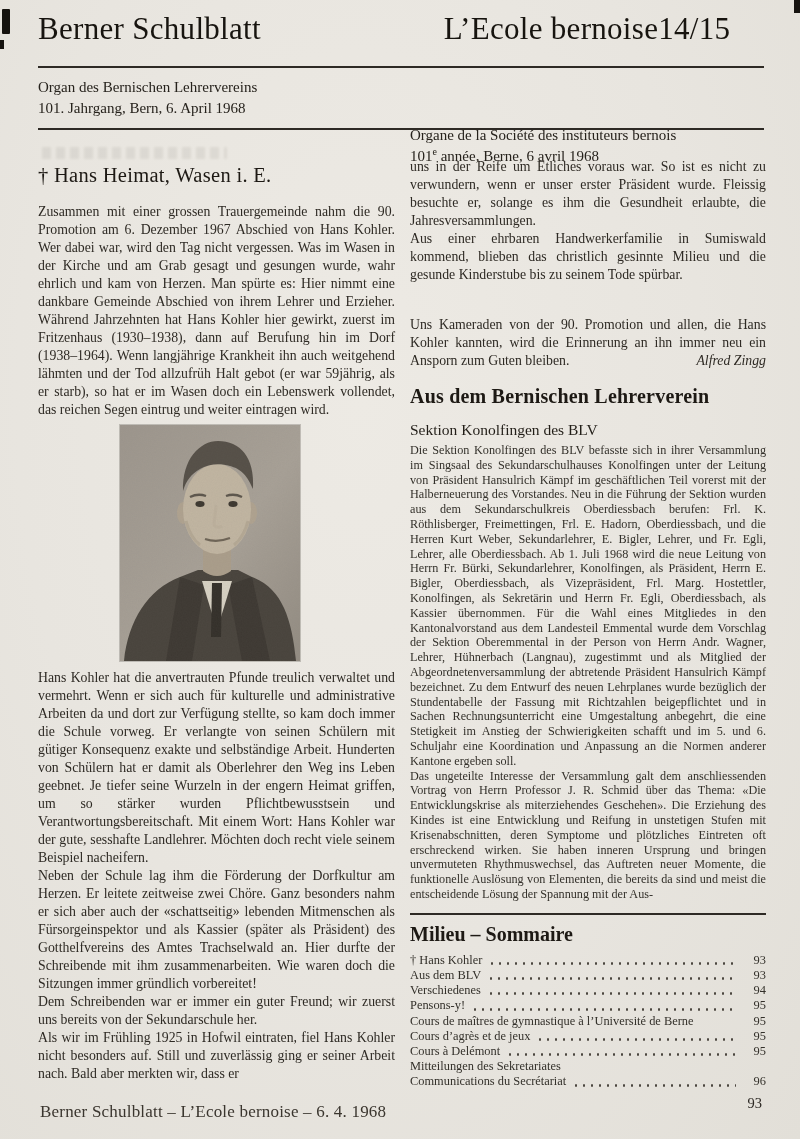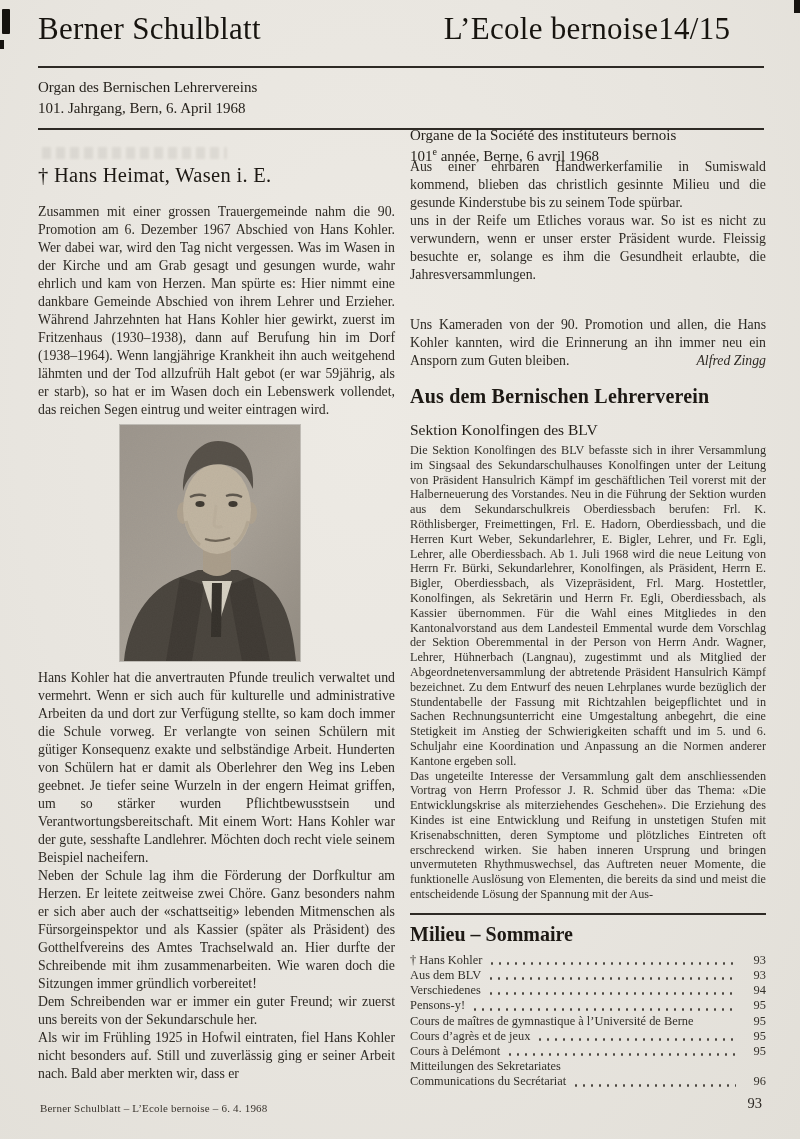--- a/index.html
+++ b/index.html
@@ -41,21 +41,21 @@
   .toc-rule{height:2px;background:#2e2a25;margin:11px 0 8px 0;}
   .toc-heading{font-size:20px;font-weight:bold;color:#1d1914;margin:0 0 7px 0;}
   .toc-row{display:flex;align-items:flex-end;font-size:12.4px;line-height:15.2px;color:#33302a;}
   .toc-label{white-space:nowrap;}
   .toc-leader{flex:1;margin:0 6px 3px 6px;height:3px;
     background-image:radial-gradient(circle,#4b463f 1px,transparent 1.4px);
     background-size:8px 3px;background-repeat:repeat-x;}
   .toc-row.no-leader .toc-leader{background:none;}
   .toc-page{width:24px;text-align:right;}
   
-  .footer-left{position:absolute;left:40px;top:1102px;font-size:11px;letter-spacing:.2px;color:#3a352e;}
+  .footer-left{position:absolute;left:40px;top:1102px;font-size:17px;letter-spacing:.2px;color:#3a352e;}
   .footer-page{position:absolute;right:38px;top:1095px;font-size:14.5px;color:#2b2722;}
 </style>
 </head>
 <body>
 
 <div class="page">
 
   <div class="speck-a"></div>
   <div class="speck-b"></div>
   <div class="speck-c"></div>
@@ -117,22 +117,22 @@
       <rect width="180" height="236" filter="url(#grain)" opacity=".35" fill="none"></rect>
     </svg>
 
     <p class="body-p">Hans Kohler hat die anvertrauten Pfunde treulich verwaltet und vermehrt. Wenn er sich auch für kulturelle und administrative Arbeiten da und dort zur Verfügung stellte, so kam doch immer die Schule vorweg. Er verlangte von seinen Schülern mit gütiger Konsequenz exakte und selbständige Arbeit. Hunderten von Schülern hat er damit als Oberlehrer den Weg ins Leben geebnet. Je tiefer seine Wurzeln in der engern Heimat griffen, um so stärker wurden Pflichtbewusstsein und Verantwortungsbereitschaft. Mit einem Wort: Hans Kohler war der gute, sesshafte Landlehrer. Möchten doch recht viele seinem Beispiel nacheifern.</p>
     <p class="body-p">Neben der Schule lag ihm die Förderung der Dorfkultur am Herzen. Er leitete zeitweise zwei Chöre. Ganz besonders nahm er sich aber auch der «schattseitig» lebenden Mitmenschen als Fürsorgeinspektor und als Kassier (später als Präsident) des Gotthelfvereins des Amtes Trachselwald an. Hier durfte der Schreibende mit ihm zusammenarbeiten. Wie waren doch die Sitzungen immer gründlich vorbereitet!</p>
     <p class="body-p">Dem Schreibenden war er immer ein guter Freund; wir zuerst uns bereits von der Sekundarschule her.</p>
     <p class="body-p">Als wir im Frühling 1925 in Hofwil eintraten, fiel Hans Kohler nicht besonders auf. Still und zuverlässig ging er seiner Arbeit nach. Bald aber merkten wir, dass er</p>
   </div>
 
   <div class="col-right">
+    <p class="body-p">uns in der Reife um Etliches voraus war. So ist es nicht zu verwundern, wenn er unser erster Präsident wurde. Fleissig besuchte er, solange es ihm die Gesundheit erlaubte, die Jahresversammlungen.</p>
     <p class="body-p">Aus einer ehrbaren Handwerkerfamilie in Sumiswald kommend, blieben das christlich gesinnte Milieu und die gesunde Kinderstube bis zu seinem Tode spürbar.</p>
-    <p class="body-p">uns in der Reife um Etliches voraus war. So ist es nicht zu verwundern, wenn er unser erster Präsident wurde. Fleissig besuchte er, solange es ihm die Gesundheit erlaubte, die Jahresversammlungen.</p>
     <p class="body-p sig-p">
       <span>Uns Kameraden von der 90. Promotion und allen, die Hans Kohler kannten, wird die Erinnerung an ihn immer neu ein Ansporn zum Guten bleiben.</span>
       <span class="signature">Alfred Zingg</span>
     </p>
 
     <h2 class="sec-heading">Aus dem Bernischen Lehrerverein</h2>
     <h3 class="sec-sub">Sektion Konolfingen des BLV</h3>
     <p class="small-p">Die Sektion Konolfingen des BLV befasste sich in ihrer Versammlung im Singsaal des Sekundarschulhauses Konolfingen unter der Leitung von Präsident Hansulrich Kämpf im geschäftlichen Teil vorerst mit der Halberneuerung des Vorstandes. Neu in die Führung der Sektion wurden aus dem Sekundarschulkreis Oberdiessbach berufen: Frl. K. Röthlisberger, Freimettingen, Frl. E. Hadorn, Oberdiessbach, und die Herren Kurt Weber, Sekundarlehrer, E. Bigler, Lehrer, und Fr. Egli, Lehrer, alle Oberdiessbach. Ab 1. Juli 1968 wird die neue Leitung von Herrn Fr. Bürki, Sekundarlehrer, Konolfingen, als Präsident, Herrn E. Bigler, Oberdiessbach, als Vizepräsident, Frl. Marg. Hostettler, Konolfingen, als Sekretärin und Herrn Fr. Egli, Oberdiessbach, als Kassier übernommen. Für die Wahl eines Mitgliedes in den Kantonalvorstand aus dem Landesteil Emmental wurde dem Vorschlag der Sektion Oberemmental in der Person von Herrn Andr. Wagner, Lehrer, Hühnerbach (Langnau), zugestimmt und als Mitglied der Abgeordnetenversammlung der abtretende Präsident Hansulrich Kämpf bezeichnet. Zu dem Entwurf des neuen Lehrplanes wurde bezüglich der Stundentabelle der Fassung mit Richtzahlen beigepflichtet und in Sachen Rechnungsunterricht eine Umgestaltung anbegehrt, die eine Stetigkeit im Anstieg der Schwierigkeiten schafft und im 5. und 6. Schuljahr eine Koordination und Anpassung an die Normen anderer Kantone ergeben soll.</p>
     <p class="small-p">Das ungeteilte Interesse der Versammlung galt dem anschliessenden Vortrag von Herrn Professor J. R. Schmid über das Thema: «Die Entwicklungskrise als miterziehendes Geschehen». Die Erziehung des Kindes ist eine Entwicklung und Reifung in unstetigen Stufen mit Krisenabschnitten, deren Symptome und plötzliches Eintreten oft erschreckend wirken. Sie haben inneren Ursprung und bringen unvermuteten Rhythmuswechsel, das Auftreten neuer Momente, die funktionelle Auslösung von Elementen, die bereits da sind und meist die entscheidende Lösung der Spannung mit der Aus-</p>
 

